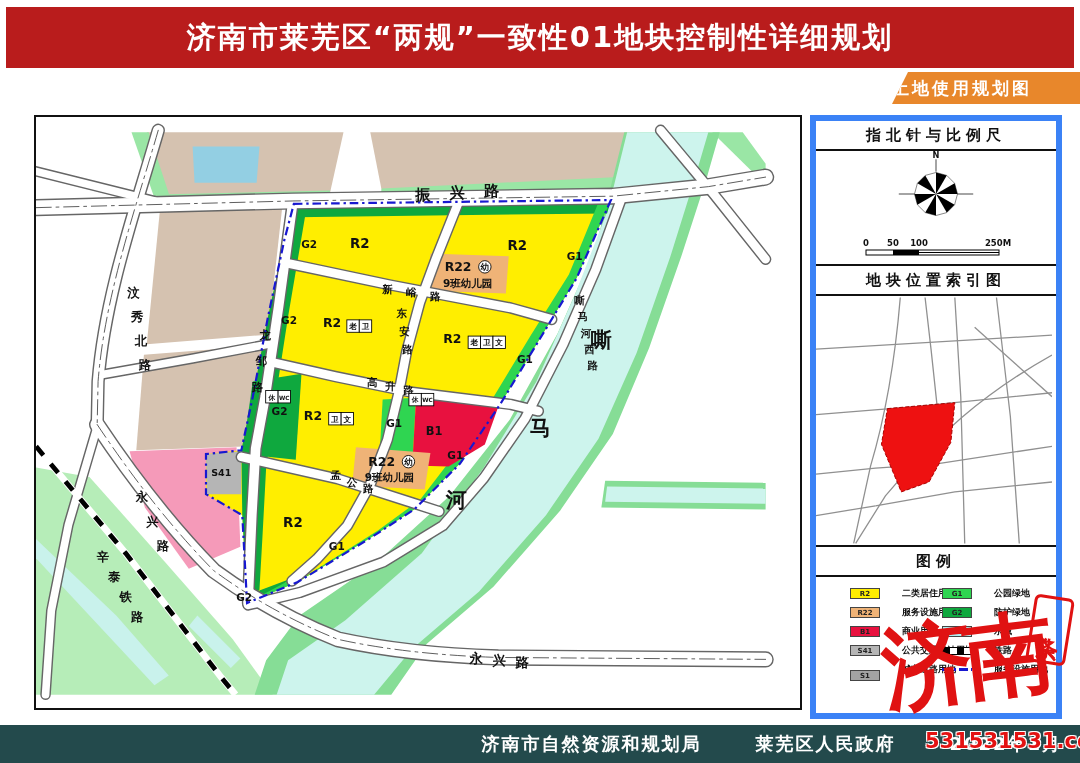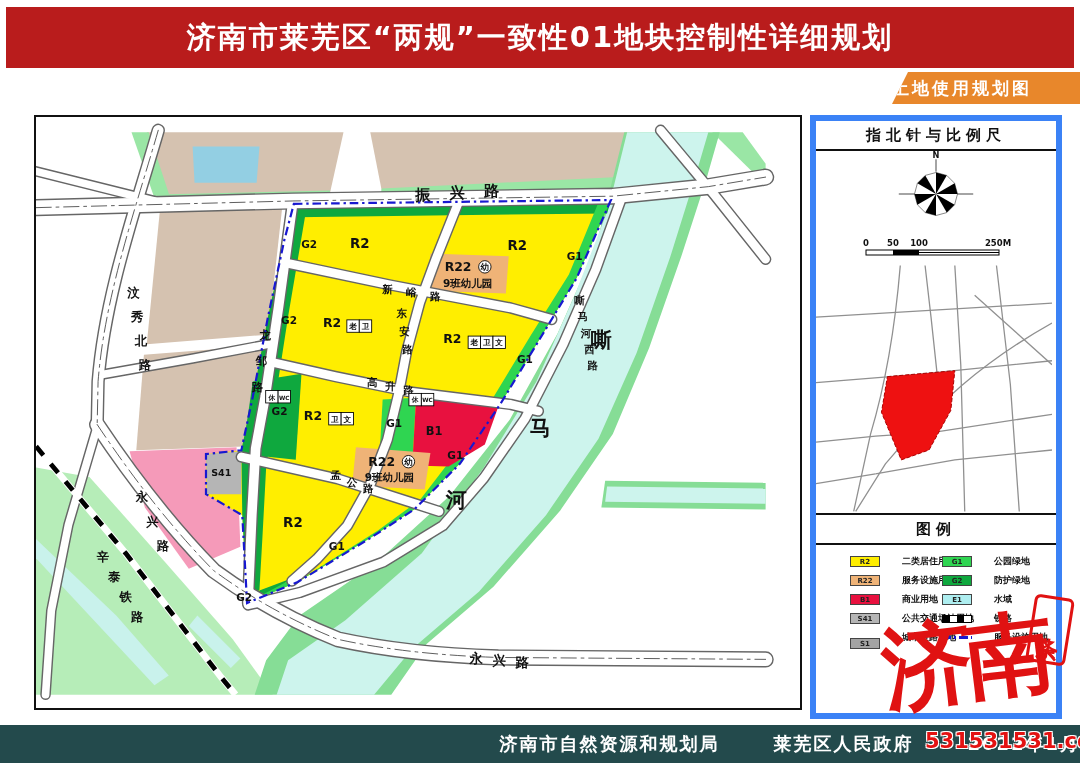--- a/index.html
+++ b/index.html
@@ -24,21 +24,21 @@
   .legend-col.left{left:34px;}
   .legend-col.right{left:126px;}
   .lg-row{display:flex;align-items:center;height:13px;}
   .lg-swatch{width:30px;height:11px;border:1px solid #444;display:flex;align-items:center;justify-content:center;
              font-size:7px;font-weight:bold;color:#222;box-sizing:border-box;flex:0 0 auto;}
   .lg-swatch.railway{background:repeating-linear-gradient(90deg,#000 0 7px,#fff 7px 14px);border:1px solid #000;height:8px;}
   .lg-swatch.boundary{border:none;height:3px;
       background:repeating-linear-gradient(90deg,#1818d0 0 9px,transparent 9px 12px,#1818d0 12px 14px,transparent 14px 17px);}
   .lg-label{font-size:9px;font-weight:bold;color:#111;margin-left:22px;white-space:nowrap;}
   .footer{position:absolute;left:0;top:725px;width:1080px;height:38px;background:#234a4c;
-          display:flex;align-items:center;justify-content:flex-end;gap:54px;box-sizing:border-box;}
+          display:flex;align-items:center;justify-content:flex-end;gap:54px;padding-right:18px;box-sizing:border-box;}
   .footer span{color:#fff;font-size:18px;font-weight:bold;letter-spacing:2px;white-space:nowrap;}
   .wm{position:absolute;pointer-events:none;z-index:50;}
   .wm-big{left:882px;top:612px;width:210px;font-size:90px;font-weight:bold;color:#e01212;
           font-family:"DejaVu Serif","Liberation Serif",serif;transform:rotate(-7deg);letter-spacing:-8px;line-height:1;}
   .wm-seal{left:1030px;top:596px;width:34px;height:62px;border:3px solid #e01212;border-radius:6px;
            color:#e01212;font-size:22px;font-weight:bold;line-height:1.25;text-align:center;transform:rotate(9deg);
            font-family:"DejaVu Serif","Liberation Serif",serif;}
   .wm-url{left:925px;top:729px;font-size:21px;font-weight:bold;color:#e31212;letter-spacing:0px;
           text-shadow:-1px -1px 0 #fff,1px -1px 0 #fff,-1px 1px 0 #fff,1px 1px 0 #fff;}
   svg text{font-family:"DejaVu Sans","Liberation Sans",sans-serif;}
@@ -256,20 +256,21 @@
     <svg width="180" height="26" viewBox="0 0 180 26">
       <text x="20" y="9" text-anchor="middle" font-size="8.5" font-weight="bold" fill="#111">0</text>
       <text x="47" y="9" text-anchor="middle" font-size="8.5" font-weight="bold" fill="#111">50</text>
       <text x="73" y="9" text-anchor="middle" font-size="8.5" font-weight="bold" fill="#111">100</text>
       <text x="152" y="9" text-anchor="middle" font-size="8.5" font-weight="bold" fill="#111">250M</text>
       <rect x="20" y="13" width="133" height="5" fill="#fff" stroke="#000" stroke-width="1"></rect>
       <rect x="47" y="13" width="26" height="5" fill="#000"></rect>
       <line x1="73" y1="15.5" x2="153" y2="15.5" stroke="#000" stroke-width="1"></line>
     </svg>
   </div>
+  <div class="sb-title mid">地块位置索引图</div>
   <div class="sb-body2">
     <svg width="236" height="249" viewBox="0 0 238 248">
       <g stroke="#909090" stroke-width="1.3" fill="none">
         <path d="M85,0 C80,60 70,120 55,170 L38,248"></path>
         <path d="M140,0 L146,100 L150,248"></path>
         <path d="M182,0 L196,120 L205,248"></path>
         <path d="M0,52 L238,38"></path>
         <path d="M0,118 L100,110 L238,96"></path>
         <path d="M0,178 L60,172 L120,168 L238,150"></path>
         <path d="M238,58 C170,96 120,140 70,200 L40,248"></path>

